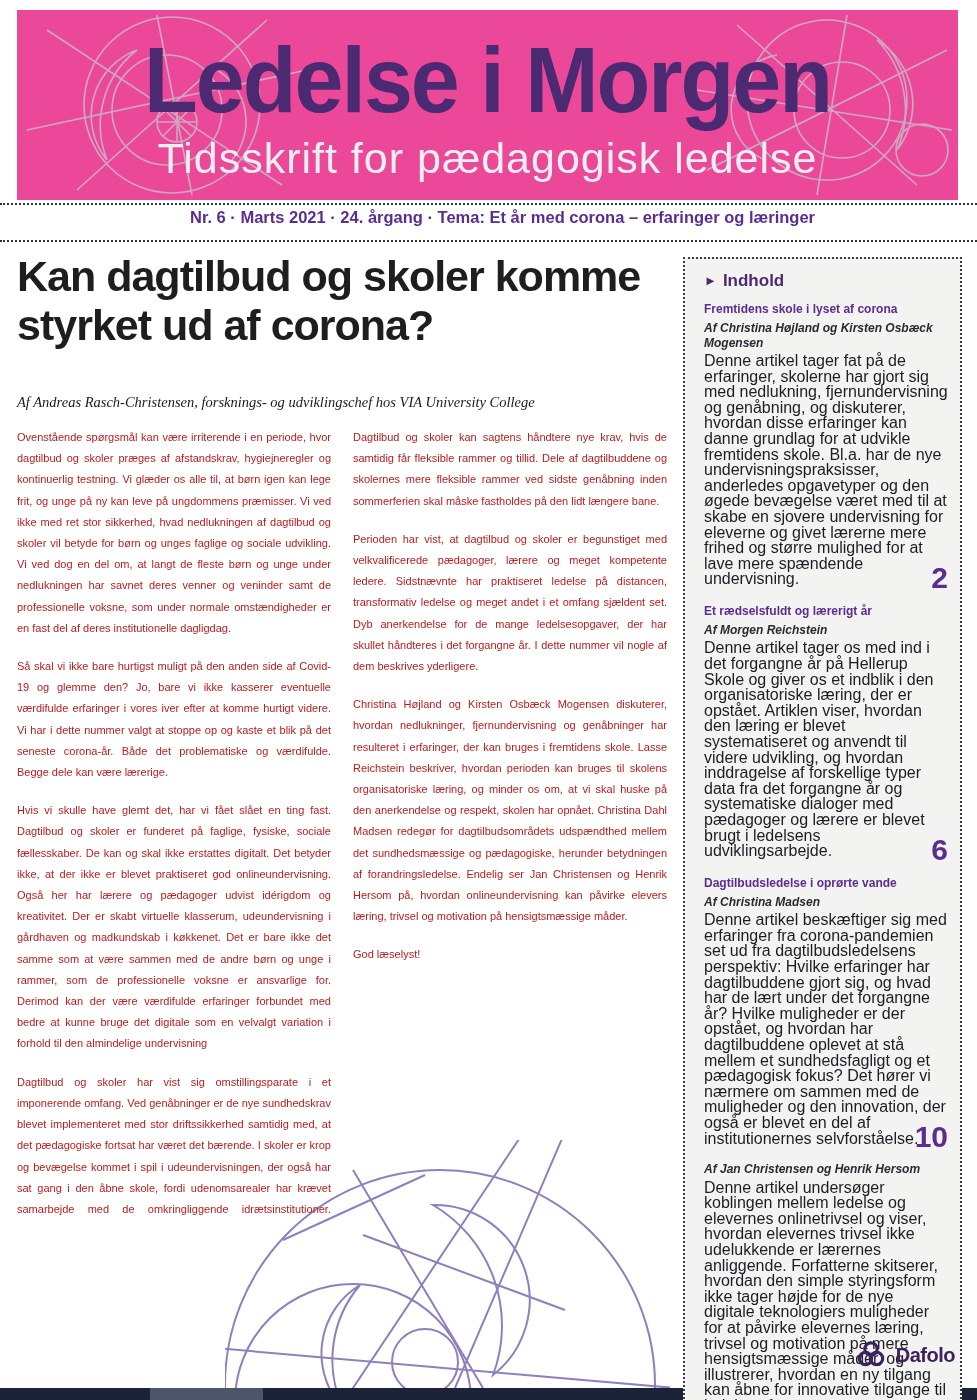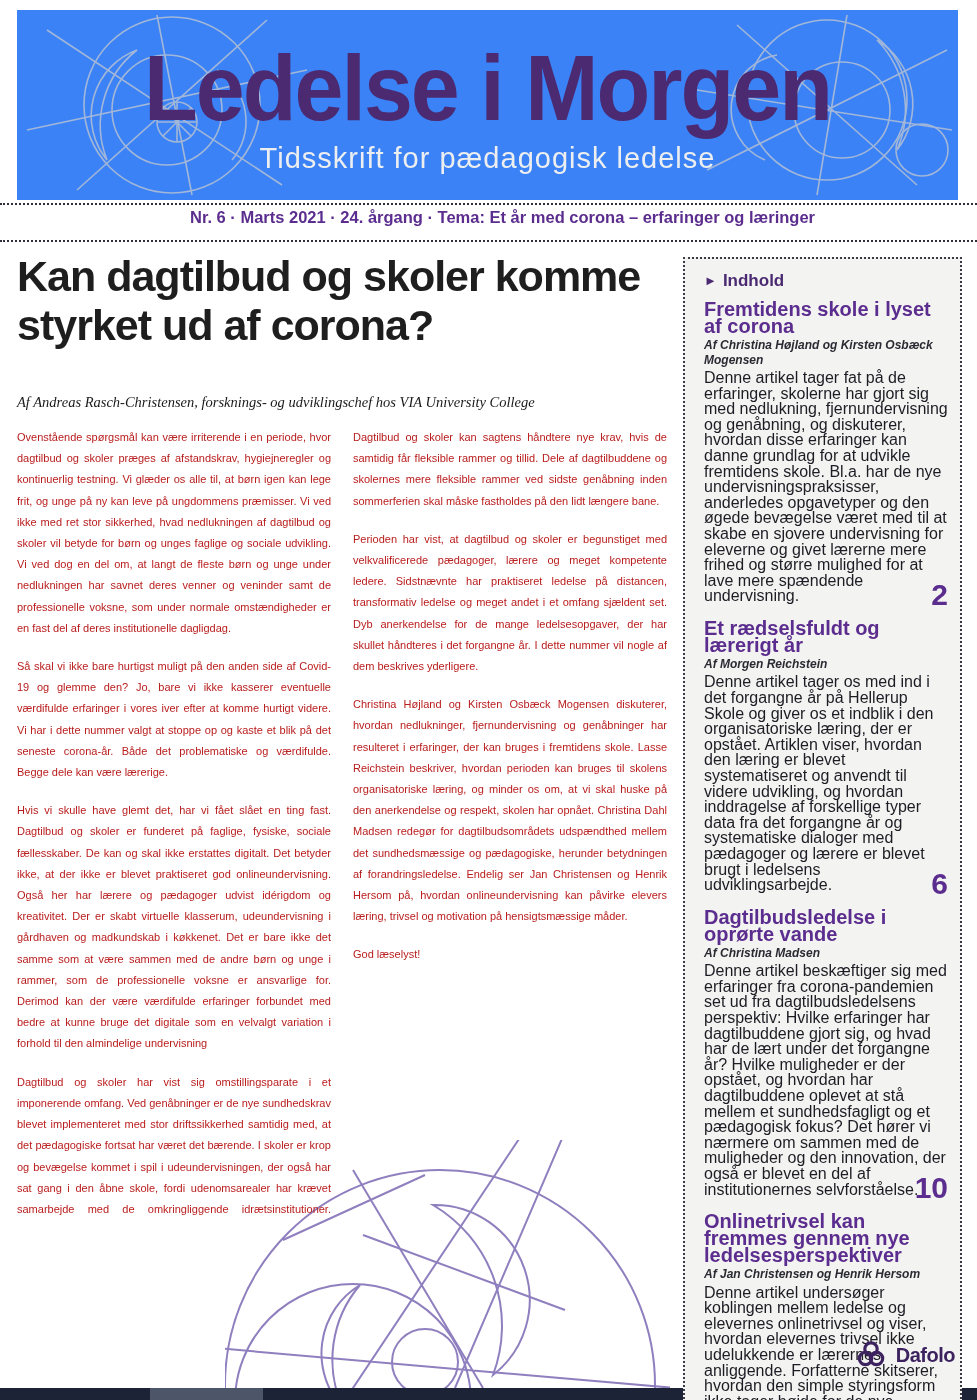--- a/index.html
+++ b/index.html
@@ -1,25 +1,25 @@
 <!DOCTYPE html>
 <html lang="da"><head>
 <meta charset="utf-8">
 <style>
   html,body{margin:0;padding:0;background:#fff;}
   .page{position:relative;width:977px;height:1400px;background:#ffffff;overflow:hidden;
         font-family:"Liberation Sans",sans-serif;}
 
   
-  .banner{position:absolute;left:17px;top:10px;width:941px;height:190px;background:#3b82f6;overflow:hidden;}
+  .banner{position:absolute;left:17px;top:10px;width:941px;height:190px;background:#ec4899;overflow:hidden;}
   .banner svg.sketch{position:absolute;left:0;top:0;}
   .banner-inner{position:relative;height:100%;display:flex;flex-direction:column;align-items:center;justify-content:center;}
   .banner-title{font-size:88px;font-weight:bold;color:#4b2a72;letter-spacing:-2px;line-height:1;margin-top:8px;
                 transform:scaleY(1.05);}
-  .banner-sub{font-size:29px;color:#eceef0;font-weight:300;letter-spacing:1px;margin-top:10px;}
+  .banner-sub{font-size:43px;color:#eceef0;font-weight:300;letter-spacing:1px;margin-top:10px;}
 
   
   .dotline{position:absolute;left:0;width:977px;border-top:2px dotted #30303c;height:0;}
   .issue-line{position:absolute;left:14px;top:208px;width:977px;text-align:center;color:#5b2d8e;
               font-weight:bold;font-size:16.5px;}
 
   
   .main{position:absolute;left:17px;top:252px;width:650px;}
   .main h1{margin:0;font-size:43px;line-height:49px;font-weight:bold;color:#1e1e1e;letter-spacing:-1px;}
   .byline{margin-top:44px;font-family:"Liberation Serif",serif;font-style:italic;font-size:14.5px;color:#1a1a1a;}
@@ -30,21 +30,21 @@
 
   
   .bottom-art{position:absolute;left:225px;top:1140px;width:445px;height:248px;overflow:hidden;z-index:0;}
 
   
   .toc{position:absolute;left:683px;top:257px;width:279px;min-height:1074px;box-sizing:border-box;
        background:#f3f3f1;border:2px dotted #3b3b46;padding:10px 12px 14px 19px;z-index:2;}
   .toc-head{color:#4b2a72;font-weight:bold;font-size:17px;margin:2px 0 10px 0;}
   .toc-head .arrow{font-size:13px;margin-right:6px;position:relative;top:-1px;}
   .toc-item{position:relative;margin-bottom:16px;}
-  .toc-title{color:#5b2d8e;font-weight:bold;font-size:20px;line-height:17px;margin-bottom:3px;}
+  .toc-title{color:#5b2d8e;font-weight:bold;font-size:12px;line-height:17px;margin-bottom:3px;}
   .toc-title.italic{font-style:italic;}
   .toc-author{font-style:italic;font-weight:bold;font-size:12px;line-height:14.5px;color:#2a2a33;margin-bottom:3px;}
   .toc-desc{font-size:16px;line-height:15.6px;color:#1c1c24;}
   .toc-page{position:absolute;right:0;bottom:-6px;color:#5b2d8e;font-weight:bold;font-size:30px;line-height:30px;}
   .toc-item.last .toc-page{bottom:2px;}
 
   
   .brand{position:absolute;right:22px;top:1338px;display:flex;align-items:center;gap:8px;z-index:3;}
   .brand-name{font-size:20px;font-weight:bold;color:#3d2260;letter-spacing:-0.5px;}
 
@@ -135,21 +135,20 @@
     </div>
 
     <div class="toc-item">
       <div class="toc-title">Dagtilbudsledelse i oprørte vande</div>
       <div class="toc-author">Af Christina Madsen</div>
       <div class="toc-desc">Denne artikel beskæftiger sig med erfaringer fra corona-pandemien set ud fra dagtilbudsledelsens perspektiv: Hvilke erfaringer har dagtilbuddene gjort sig, og hvad har de lært under det forgangne år? Hvilke muligheder er der opstået, og hvordan har dagtilbuddene oplevet at stå mellem et sundhedsfagligt og et pædagogisk fokus? Det hører vi nærmere om sammen med de muligheder og den innovation, der også er blevet en del af institutionernes selvforståelse.</div>
       <div class="toc-page">10</div>
     </div>
 
     <div class="toc-item">
-      <div class="toc-title">Onlinetrivsel kan fremmes gennem nye ledelsesperspektiver</div>
       <div class="toc-author">Af Jan Christensen og Henrik Hersom</div>
       <div class="toc-desc">Denne artikel undersøger koblingen mellem ledelse og elevernes onlinetrivsel og viser, hvordan elevernes trivsel ikke udelukkende er lærernes anliggende. Forfatterne skitserer, hvordan den simple styringsform ikke tager højde for de nye digitale teknologiers muligheder for at påvirke elevernes læring, trivsel og motivation på mere hensigtsmæssige måder, og illustrerer, hvordan en ny tilgang kan åbne for innovative tilgange til ledelse af uddannelsesinstitutioner.</div>
       <div class="toc-page">14</div>
     </div>
 
     <div class="toc-item last" style="margin-top:20px;">
       <div class="toc-title italic" style="width:215px;">Anmeldelse af Ledelse af co-teaching – lær at lede co-teachingdansen: Ledelsesstrategier til bedre teampræstationer</div>
       <div class="toc-author">Af Micki Sonne Kaa Sunesen</div>
       <div class="toc-page">17</div>
     </div>

